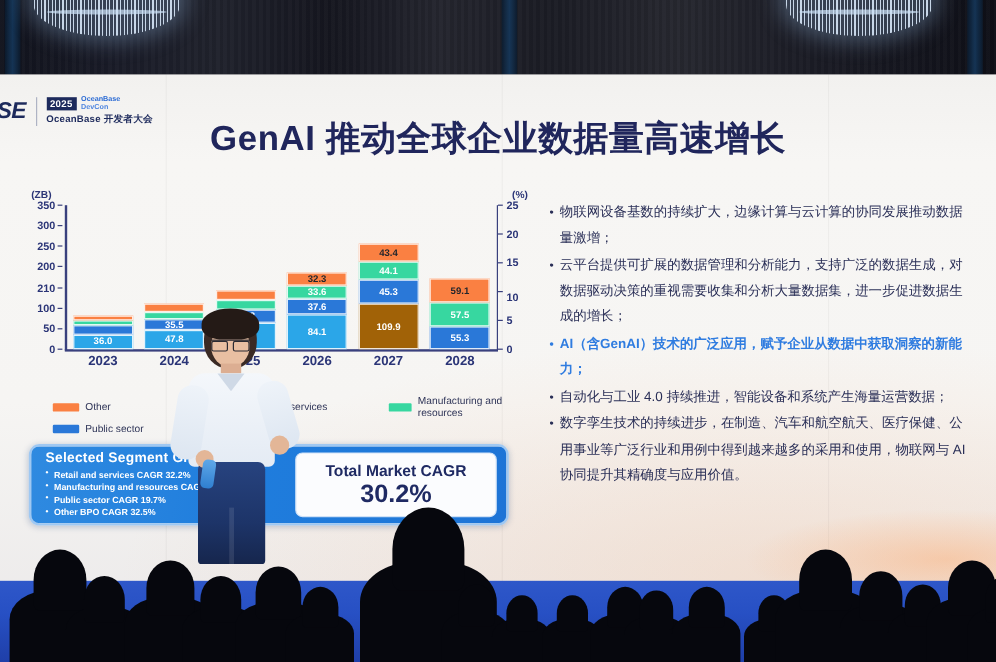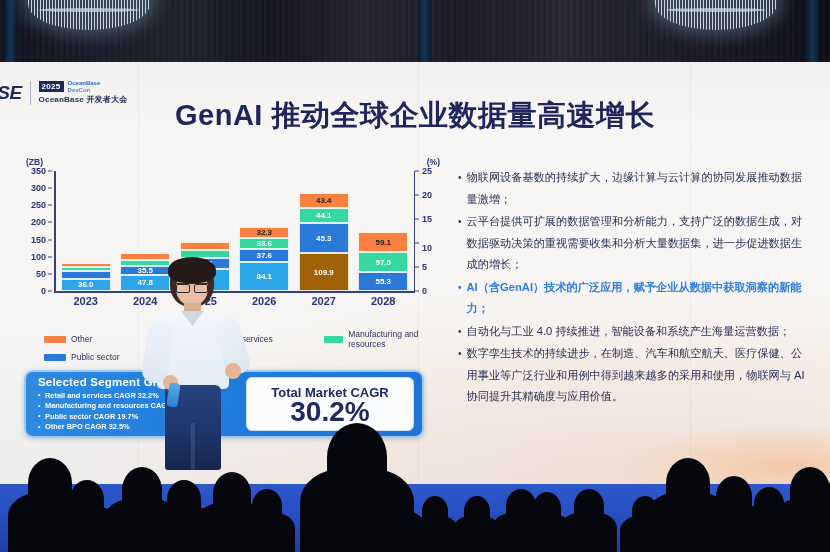--- a/index.html
+++ b/index.html
@@ -122,21 +122,21 @@
   .callout-h{ font-size:11.5px; font-weight:bold; color:#fff; margin-bottom:3px; letter-spacing:.2px;}
   .callout-l ul{ list-style:none; }
   .callout-l li{ font-size:7.4px; font-weight:bold; color:#fff; line-height:10.5px; padding-left:7px; position:relative;}
   .callout-l li:before{ content:"•"; position:absolute; left:0; top:-.5px; font-size:7px; }
   .callout-r{
     width:168px; height:54px; margin-right:8px; background:#fbfcfe; border-radius:6px;
     display:flex; flex-direction:column; align-items:center; justify-content:center;
     border:1px solid #cfe1f7;
   }
   .cagr-l{ font-size:13px; font-weight:bold; color:#1f2a63; }
-  .cagr-v{ font-size:28px; font-weight:bold; color:#1f2a63; line-height:23px;}
+  .cagr-v{ font-size:21px; font-weight:bold; color:#1f2a63; line-height:23px;}
 
   
   .rightpanel{ position:absolute; left:458px; top:167px; width:352px; }
   .bullet{ display:flex; gap:5px; font-size:11.2px; line-height:21.5px; color:#2a2f57; margin-bottom:1px; }
   .bullet .dot{ flex:0 0 auto; padding-top:0px; font-size:10px; }
   .bullet.hl{ color:#2f7ce0; font-weight:bold; }
 
   
   .speaker{ position:absolute; left:139px; top:255px; width:108px; height:215px; }
   .sp-head{ position:absolute; left:31px; top:4px; width:44px; height:48px;
@@ -227,21 +227,21 @@
       <div class="spine spine-r"></div>
       <div class="baseline"></div>
 
       <div class="axis-l" id="axisL">
           <div class="tk" style="top: 120px;">0</div>
           <div class="tick-mark" style="top: 120px;"></div>
           <div class="tk" style="top: 102.857px;">50</div>
           <div class="tick-mark" style="top: 102.857px;"></div>
           <div class="tk" style="top: 85.7143px;">100</div>
           <div class="tick-mark" style="top: 85.7143px;"></div>
-          <div class="tk" style="top: 68.5714px;">150</div>
+          <div class="tk" style="top: 68.5714px;">210</div>
           <div class="tick-mark" style="top: 68.5714px;"></div>
           <div class="tk" style="top: 51.4286px;">200</div>
           <div class="tick-mark" style="top: 51.4286px;"></div>
           <div class="tk" style="top: 34.2857px;">250</div>
           <div class="tick-mark" style="top: 34.2857px;"></div>
           <div class="tk" style="top: 17.1429px;">300</div>
           <div class="tick-mark" style="top: 17.1429px;"></div>
           <div class="tk" style="top: 0px;">350</div>
           <div class="tick-mark" style="top: 0px;"></div>
         </div>
@@ -280,21 +280,21 @@
             <div class="seg dark" style="height: 8.33143px; background: rgb(250, 128, 66);"></div>
           </div>
           <div class="barcol">
             <div class="seg" style="height: 28.8343px; background: rgb(43, 166, 232);">84.1</div>
             <div class="seg" style="height: 12.8914px; background: rgb(42, 120, 216);">37.6</div>
             <div class="seg" style="height: 11.52px; background: rgb(55, 215, 160);">33.6</div>
             <div class="seg dark" style="height: 11.0743px; background: rgb(250, 128, 66);">32.3</div>
           </div>
           <div class="barcol">
             <div class="seg" style="height: 37.68px; background: #a16207;">109.9</div>
-            <div class="seg" style="height: 30px; background: rgb(42, 120, 216);">45.3</div>
+            <div class="seg" style="height: 20px; background: rgb(42, 120, 216);">45.3</div>
             <div class="seg" style="height: 15.12px; background: rgb(55, 215, 160);">44.1</div>
             <div class="seg dark" style="height: 14.88px; background: rgb(250, 128, 66);">43.4</div>
           </div>
           <div class="barcol">
             <div class="seg" style="height: 18.96px; background: rgb(42, 120, 216);">55.3</div>
             <div class="seg" style="height: 19.7143px; background: rgb(55, 215, 160);">57.5</div>
             <div class="seg dark" style="height: 20.2629px; background: rgb(250, 128, 66);">59.1</div>
           </div>
         </div>
       <div class="xlabels" id="xlabels">

